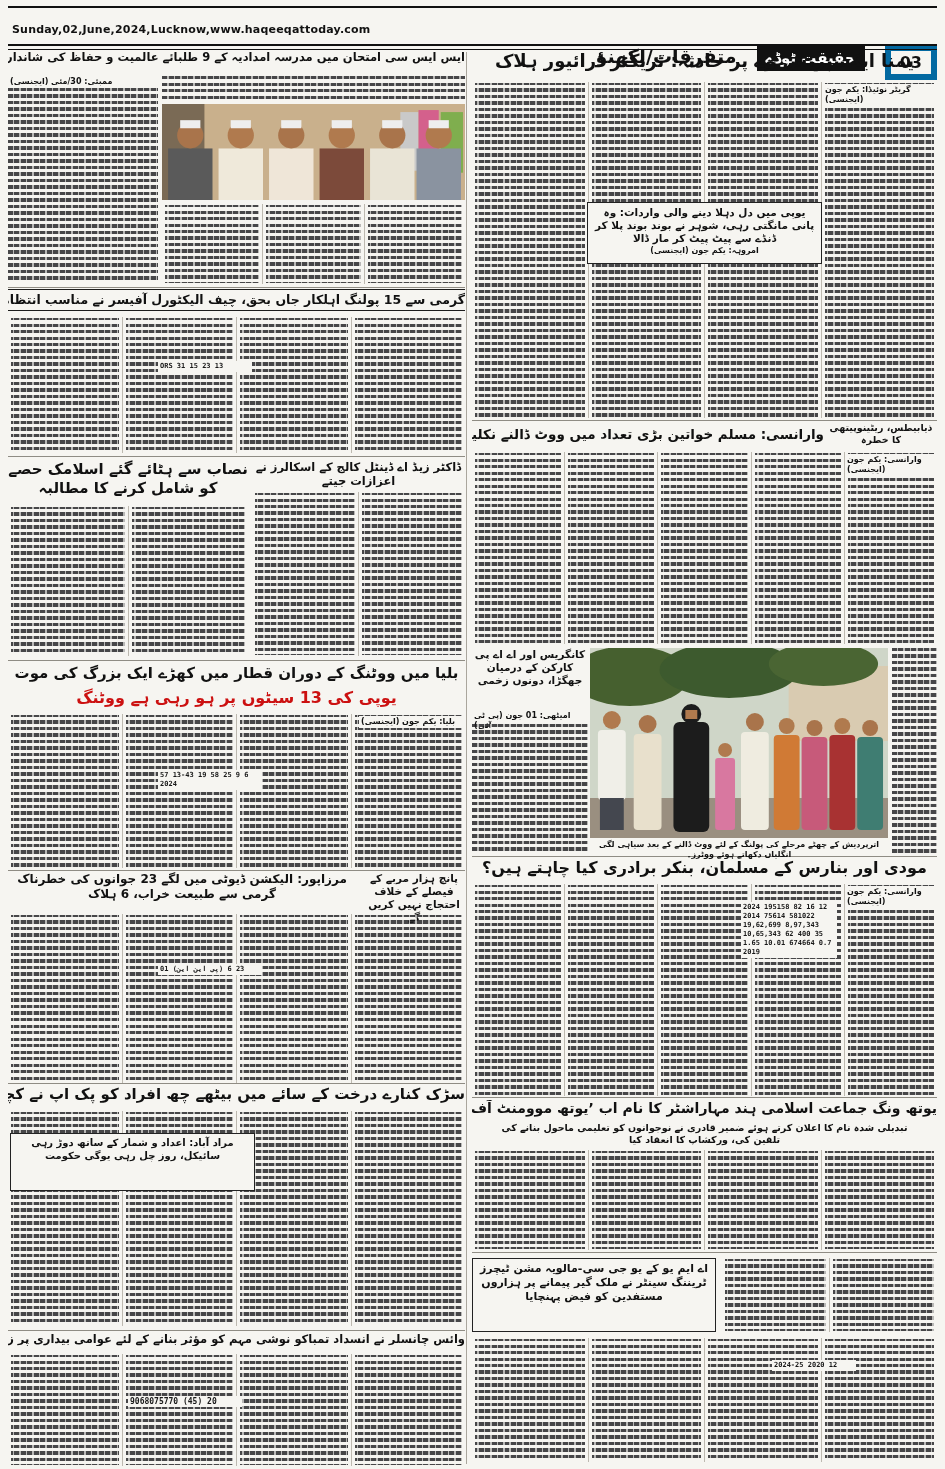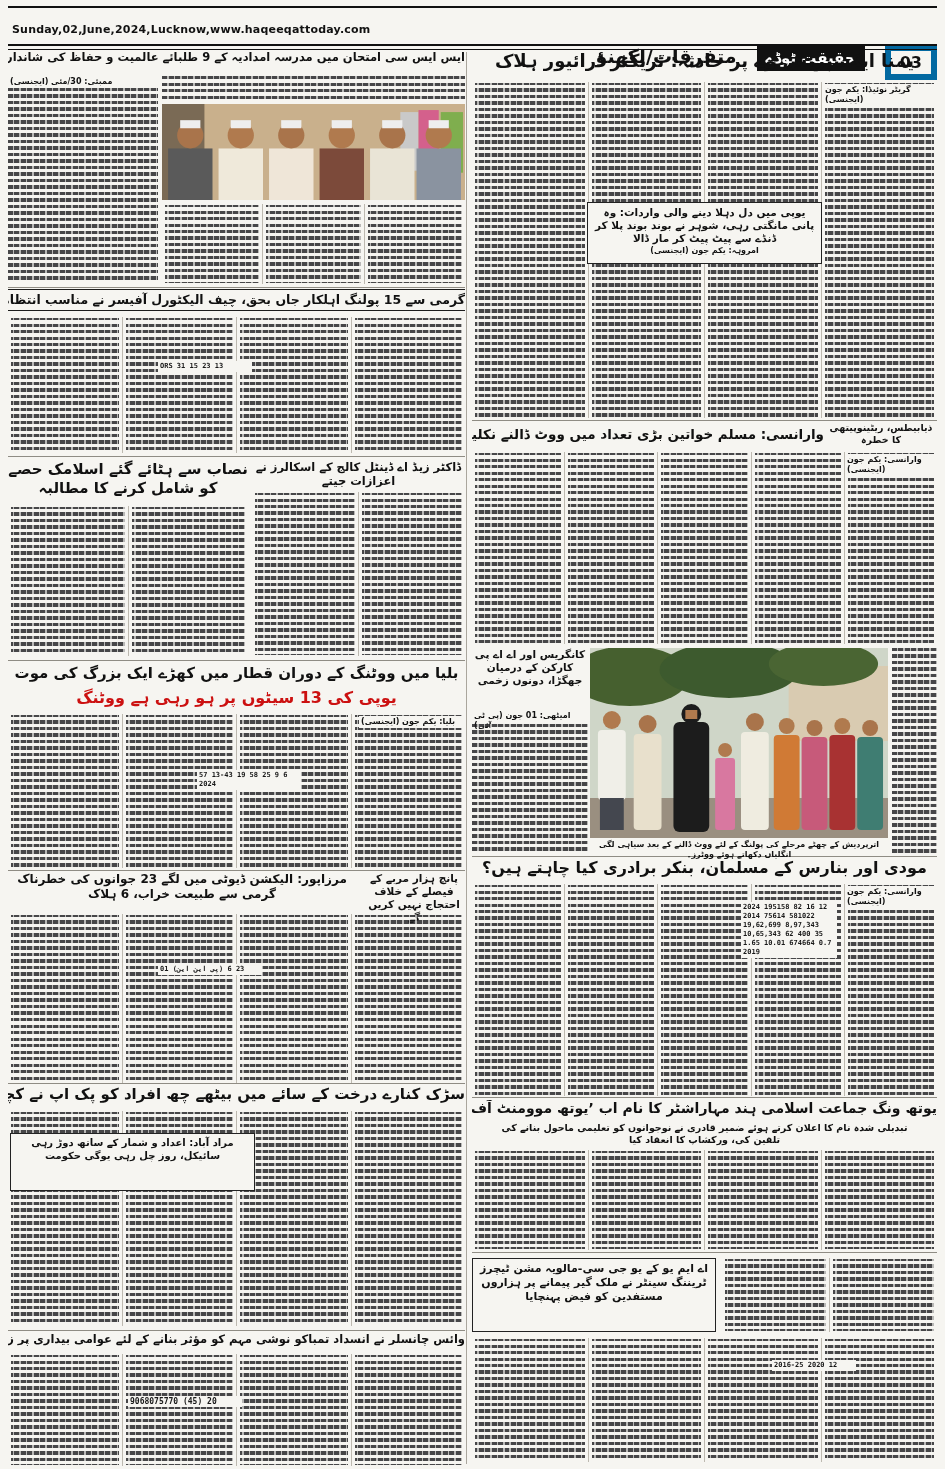--- a/index.html
+++ b/index.html
@@ -202,21 +202,21 @@
   <div class="abs" style="left:8px;top:662px;width:457px;height:208px;">
     <div class="hl abs" style="left:0;top:2px;width:457px;font-size:15px;">بلیا میں ووٹنگ کے دوران قطار میں کھڑے ایک بزرگ کی موت</div>
     <div class="kicker abs" style="left:0;top:26px;width:457px;font-size:16px;">یوپی کی 13 سیٹوں پر ہو رہی ہے ووٹنگ</div>
     <div class="cols abs" style="left:0;top:52px;width:457px;height:154px;">
       <div class="col sim"></div>
       <div class="col sim"></div>
       <div class="col sim"></div>
       <div class="col sim"></div>
     </div>
     <div class="dl abs" style="right:2px;top:54px;width:100px;margin-left:48px;">بلیا: یکم جون (ایجنسی)</div>
-    <div class="frag abs" style="left:150px;top:108px;width:100px;margin-left:39px;">57 13-43 19 58 25 9 6 2024</div>
+    <div class="frag abs" style="left:150px;top:108px;width:100px;">57 13-43 19 58 25 9 6 2024</div>
   </div>
 
   <div class="abs" style="left:8px;top:872px;width:457px;height:211px;">
     <div class="hl wrap abs" style="left:0;top:0;width:348px;font-size:12px;">مرزاپور: الیکشن ڈیوٹی میں لگے 23 جوانوں کی خطرناک گرمی سے طبیعت خراب، 6 ہلاک</div>
     <div class="hl wrap abs" style="right:0;top:0;width:102px;font-size:10.5px;">پانچ ہزار مربے کے فیصلے کے خلاف احتجاج نہیں کریں گے</div>
     <div class="cols abs" style="left:0;top:42px;width:457px;height:169px;">
       <div class="col sim"></div>
       <div class="col sim"></div>
       <div class="col sim"></div>
       <div class="col sim"></div>
@@ -268,21 +268,21 @@
     <div class="cols abs" style="left:250px;top:2px;width:215px;height:74px;">
       <div class="col sim"></div>
       <div class="col sim"></div>
     </div>
     <div class="cols abs" style="left:0;top:82px;width:465px;height:124px;">
       <div class="col sim"></div>
       <div class="col sim"></div>
       <div class="col sim"></div>
       <div class="col sim"></div>
     </div>
-    <div class="frag abs" style="left:300px;top:104px;width:80px;">2016-25 2020 12</div>
+    <div class="frag abs" style="left:300px;top:104px;width:80px;">2024-25 2020 12</div>
   </div>
 
   <div class="abs" style="left:8px;top:1332px;width:457px;height:134px;">
     <div class="hl abs" style="left:0;top:0;width:457px;font-size:11.5px;">وائس چانسلر نے انسداد تمباکو نوشی مہم کو مؤثر بنانے کے لئے عوامی بیداری پر زور دیا، بیداری گاڑی کو ہری جھنڈی دکھائی</div>
     <div class="cols abs" style="left:0;top:22px;width:457px;height:112px;">
       <div class="col sim"></div>
       <div class="col sim"></div>
       <div class="col sim"></div>
       <div class="col sim"></div>
     </div>

